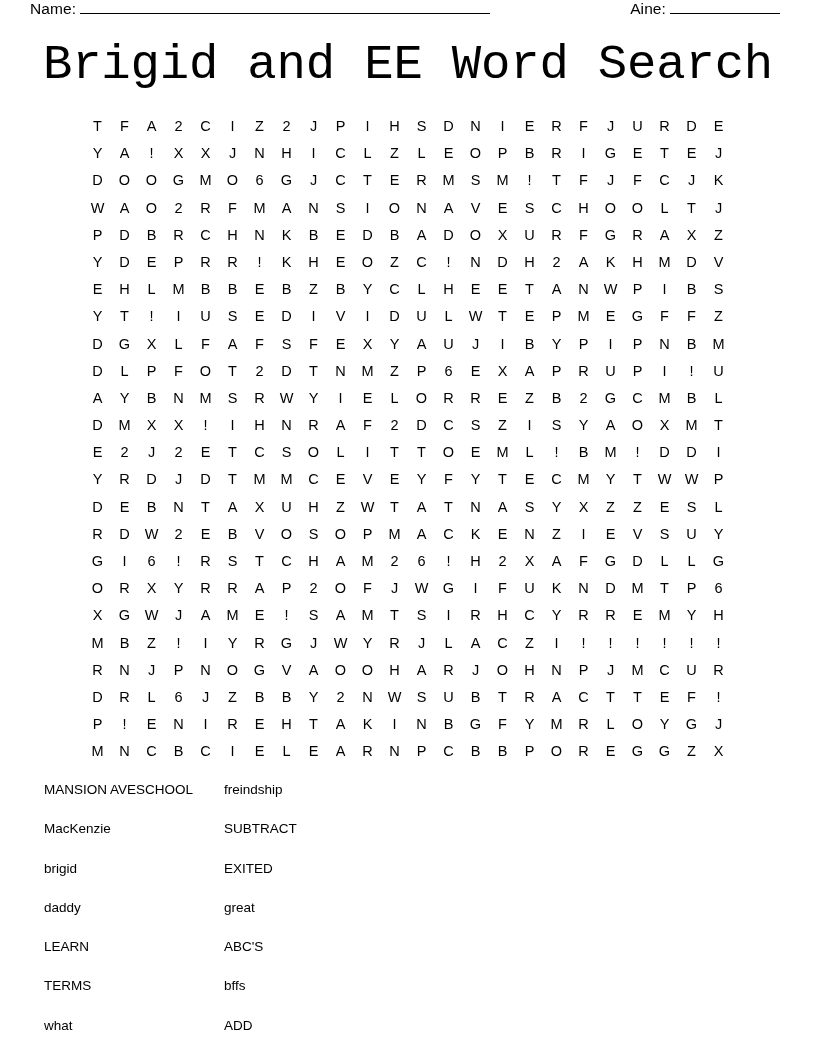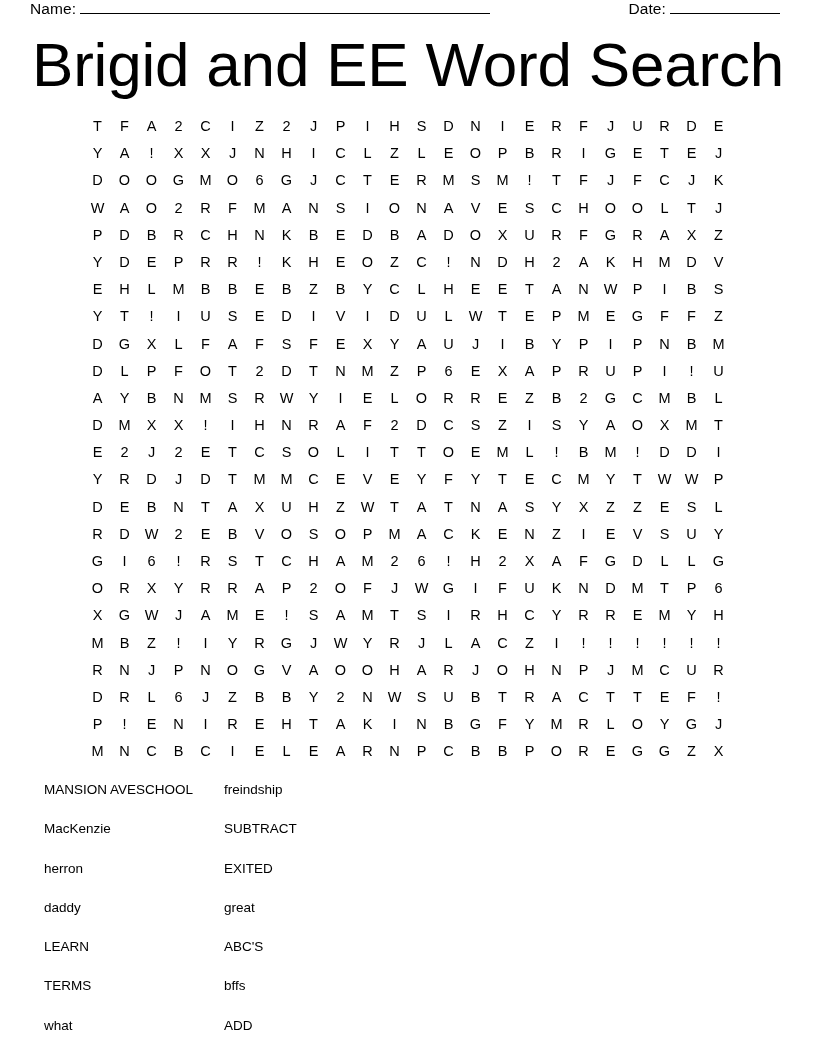--- a/index.html
+++ b/index.html
@@ -44,22 +44,22 @@
   .blank-date { width: 110px; }
   .spacer-flex { flex: 1 1 auto; }
 
   
   .puzzle-title {
     position: absolute;
     top: 36px;
     left: 0;
     width: 816px;
     text-align: center;
-    font-family: Liberation Sans, sans-serif;
-    font-size: 62px;
+    font-family: Liberation Mono, monospace;
+    font-size: 49px;
     font-weight: 400;
     letter-spacing: -0.2px;
     line-height: 58px;
     white-space: nowrap;
   }
 
   
   .grid-wrap {
     position: absolute;
     top: 113px;
@@ -109,21 +109,21 @@
     color: #000;
   }
 </style>
 </head>
 <body>
 
 <div class="header-line">
   <span class="field-label">Name:</span>
   <span class="blank-rule blank-name"></span>
   <span class="spacer-flex"></span>
-  <span class="field-label">Date:</span>
+  <span class="field-label">Aine:</span>
   <span class="blank-rule blank-date"></span>
 </div>
 
 <div class="puzzle-title">Brigid and EE Word Search</div>
 
 <div class="grid-wrap" id="grid-wrap">
     <div class="grid-row">
       <div class="grid-cell">T</div>
       <div class="grid-cell">F</div>
       <div class="grid-cell">A</div>
@@ -746,21 +746,21 @@
       <div class="grid-cell">G</div>
       <div class="grid-cell">Z</div>
       <div class="grid-cell">X</div>
     </div>
   </div>
 
 <div class="wordlist" id="word-list">
     <div class="word-col c0">
       <div class="word-item">MANSION AVESCHOOL</div>
       <div class="word-item">MacKenzie</div>
-      <div class="word-item">herron</div>
+      <div class="word-item">brigid</div>
       <div class="word-item">daddy</div>
       <div class="word-item">LEARN</div>
       <div class="word-item">TERMS</div>
       <div class="word-item">what</div>
       <div class="word-item">WOW</div>
     </div>
     <div class="word-col c4">
       <div class="word-item">freindship</div>
       <div class="word-item">SUBTRACT</div>
       <div class="word-item">EXITED</div>

